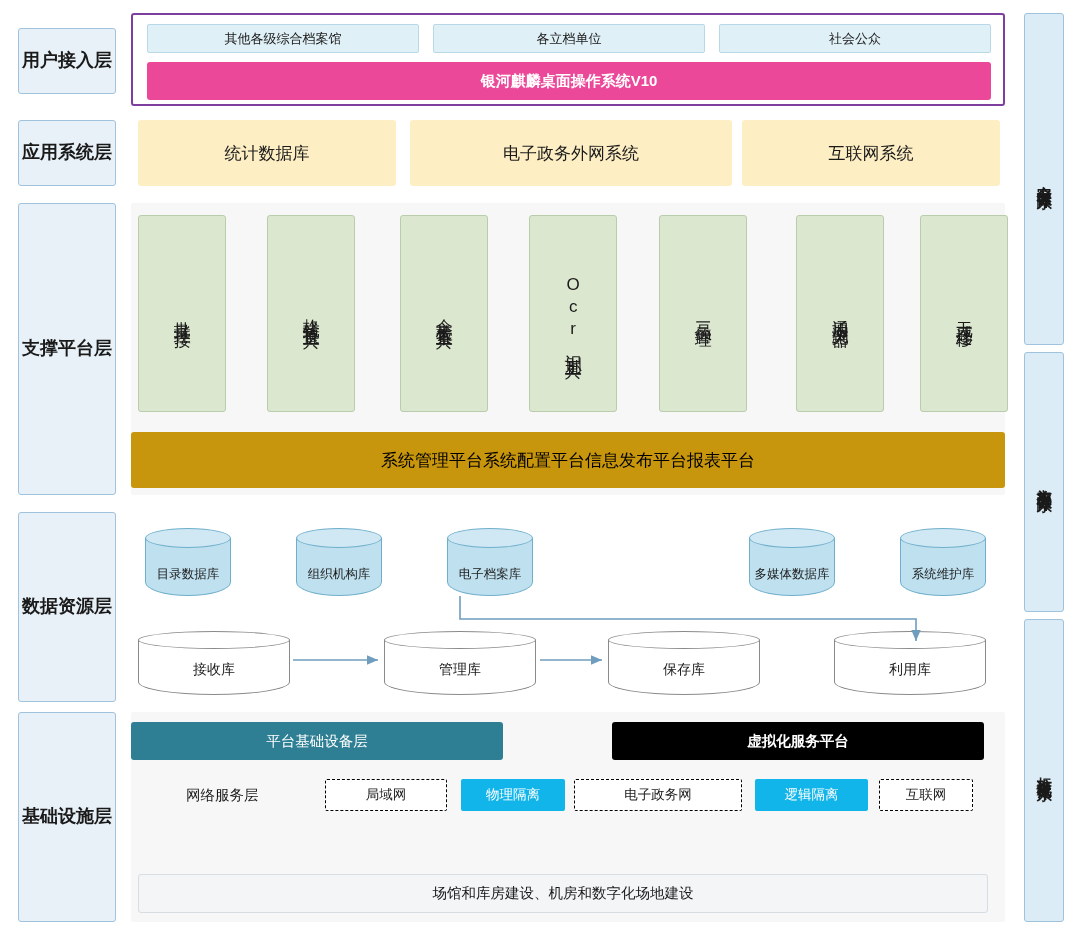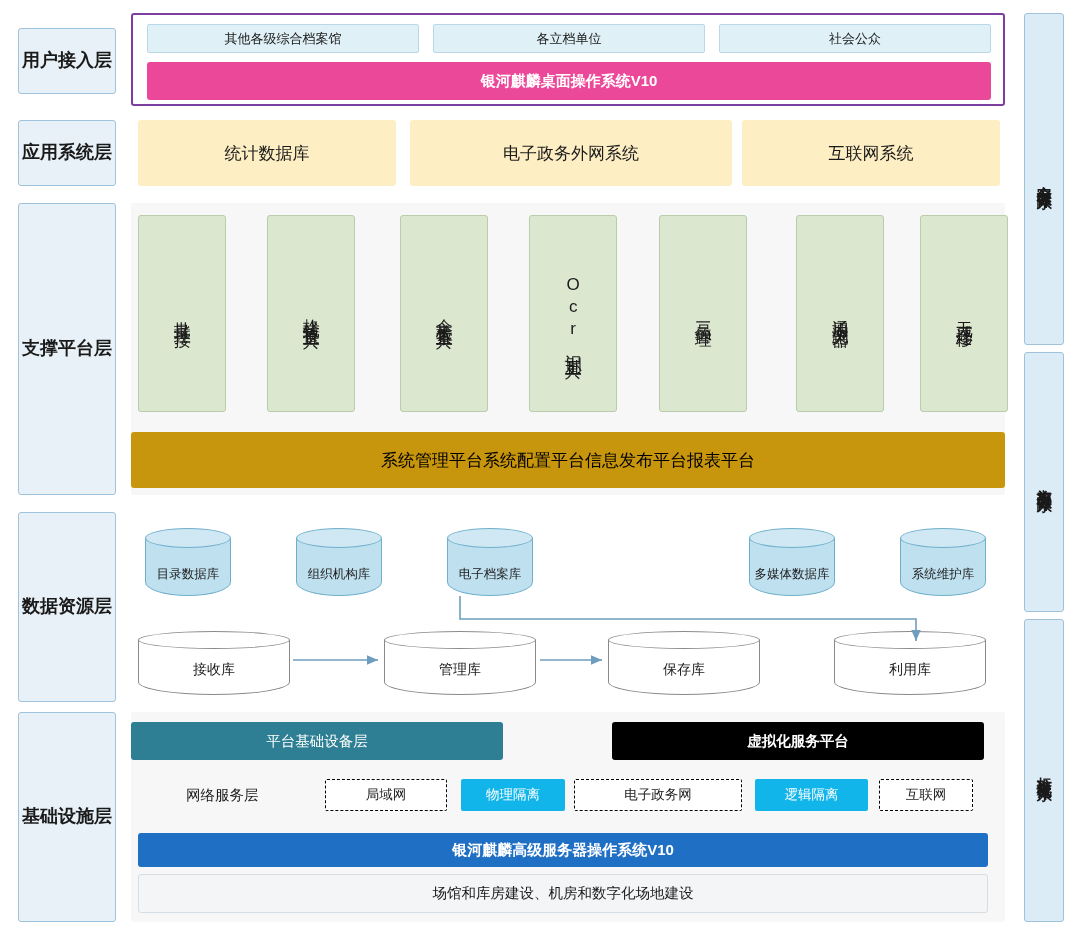--- a/index.html
+++ b/index.html
@@ -487,20 +487,17 @@
   <div class="dashed-box" style="left:574px; width:168px;">
     <span>电子政务网</span>
   </div>
   <div class="cyan-box" style="left:755px; width:113px;">
     <span>逻辑隔离</span>
   </div>
   <div class="dashed-box" style="left:879px; width:94px;">
     <span>互联网</span>
   </div>
 
-  <div class="kylin-server">
-    <span>银河麒麟高级服务器操作系统V10</span>
-  </div>
   <div class="venue-bar">
     <span>场馆和库房建设、机房和数字化场地建设</span>
   </div>
 
 </div>
 
 </body></html>

